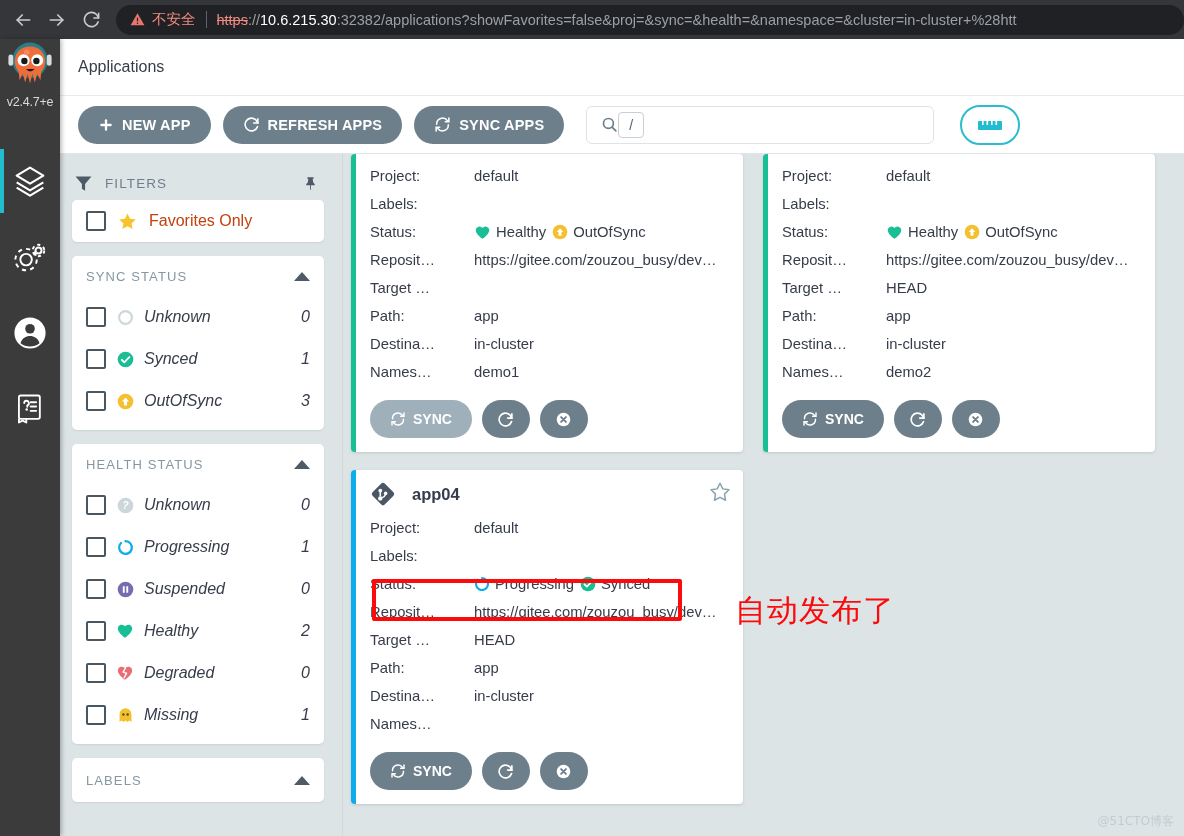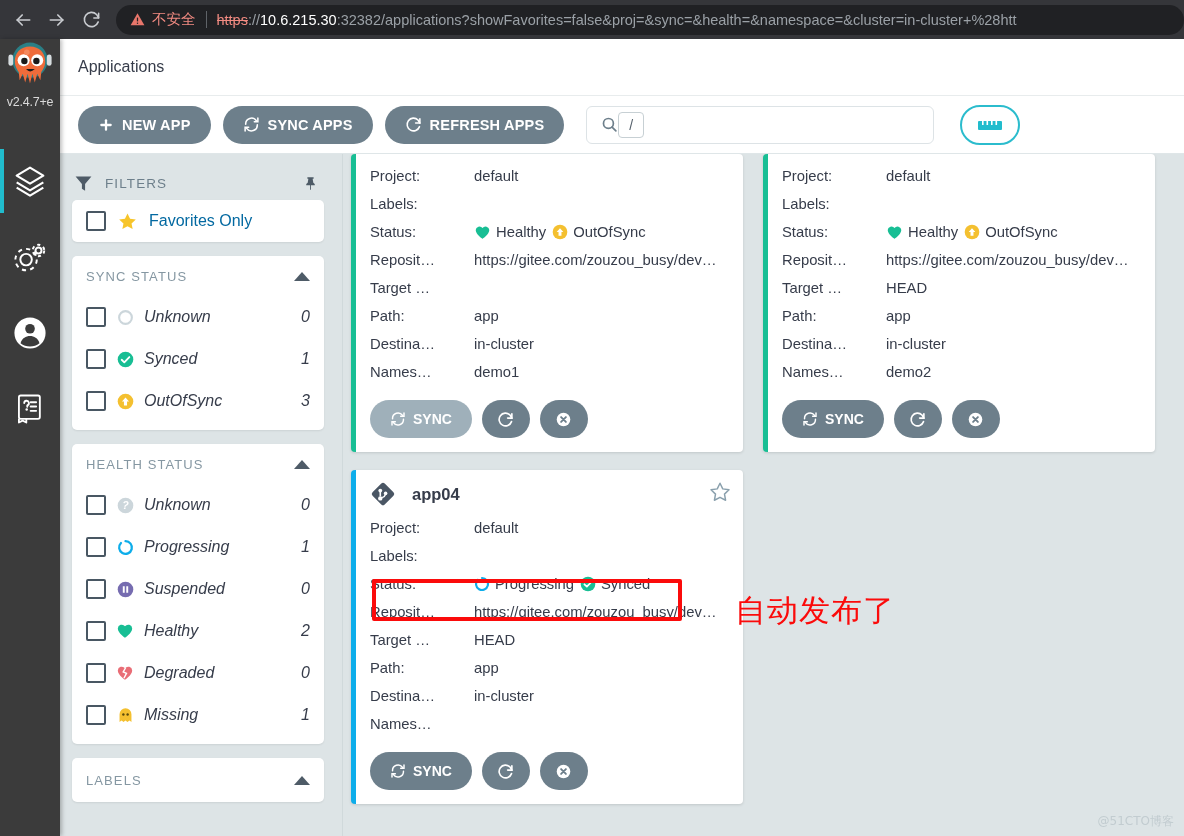--- a/index.html
+++ b/index.html
@@ -169,21 +169,21 @@
     box-shadow: 0 1px 2px rgba(0,0,0,0.08);
     margin-bottom: 14px;
   }
   .fav-row {
     height: 42px; display: flex; align-items: center; padding: 0 14px; gap: 12px;
   }
   .chk {
     width: 20px; height: 20px; border: 2px solid #495763; border-radius: 2px;
     background: #fff; flex: 0 0 auto; cursor: pointer;
   }
-  .fav-label { font-size: 16px; color: #0369a1; }
+  .fav-label { font-size: 16px; color: #c2410c; }
   .sec-head {
     height: 40px; display: flex; align-items: center;
     padding: 0 14px; cursor: pointer;
   }
   .sec-title {
     flex: 1 1 auto; font-size: 13px; color: #8597a2; letter-spacing: 1.1px;
   }
   .caret-up {
     width: 0; height: 0;
     border-left: 8px solid transparent; border-right: 8px solid transparent;
@@ -376,34 +376,34 @@
       <button class="btn">
         <svg width="16" height="16" viewBox="0 0 24 24" stroke="currentColor" stroke-width="3.4" stroke-linecap="round">
           <line x1="12" y1="5" x2="12" y2="19"></line>
             <line x1="5" y1="12" x2="19" y2="12"></line>
         </svg>
         <span>NEW APP</span>
       </button>
 
       <button class="btn">
         <svg width="17" height="17" viewBox="0 0 24 24" fill="none" stroke="currentColor" stroke-width="2.2" stroke-linecap="round">
+          <polyline points="21 4 21 10 15 10"></polyline>
+          <path d="M20.49 15a9 9 0 1 1-2.12-9.36L21 10"></path>
+        </svg>
+        <span>REFRESH APPS</span>
+      </button>
+
+      <button class="btn">
+        <svg width="17" height="17" viewBox="0 0 24 24" fill="none" stroke="currentColor" stroke-width="2.2" stroke-linecap="round">
           <polyline points="21 3 21 8 16 8"></polyline>
           <path d="M20.2 12.5 A8.2 8.2 0 0 1 5.2 17.4"></path>
           <polyline points="3 21 3 16 8 16"></polyline>
           <path d="M3.8 11.5 A8.2 8.2 0 0 1 18.8 6.6"></path>
         </svg>
         <span>SYNC APPS</span>
-      </button>
-
-      <button class="btn">
-        <svg width="17" height="17" viewBox="0 0 24 24" fill="none" stroke="currentColor" stroke-width="2.2" stroke-linecap="round">
-          <polyline points="21 4 21 10 15 10"></polyline>
-          <path d="M20.49 15a9 9 0 1 1-2.12-9.36L21 10"></path>
-        </svg>
-        <span>REFRESH APPS</span>
       </button>
 
       <div class="search-wrap">
         <span class="search-icon">
           <svg width="17" height="17" viewBox="0 0 24 24" fill="none" stroke="currentColor" stroke-width="2.4" stroke-linecap="round">
             <circle cx="10.5" cy="10.5" r="7"></circle>
               <line x1="21" y1="21" x2="15.6" y2="15.6"></line>
           </svg>
         </span>
         <span class="kbd">/</span>

